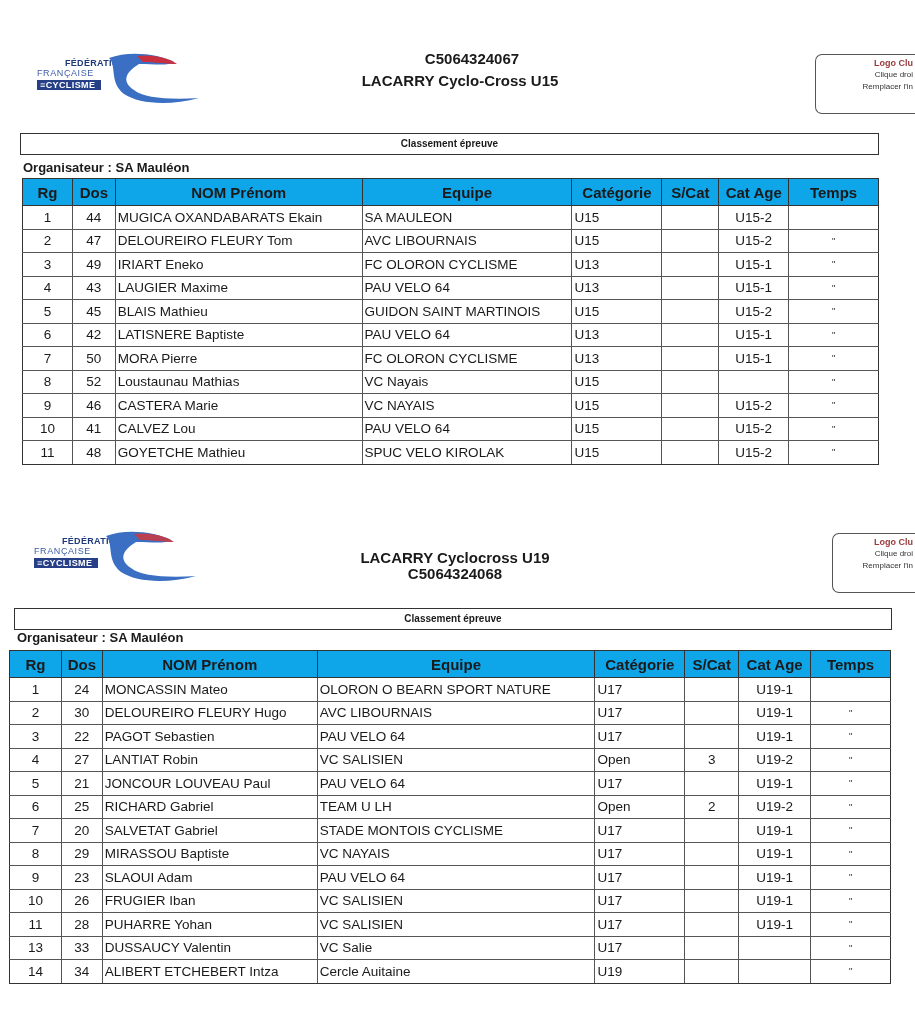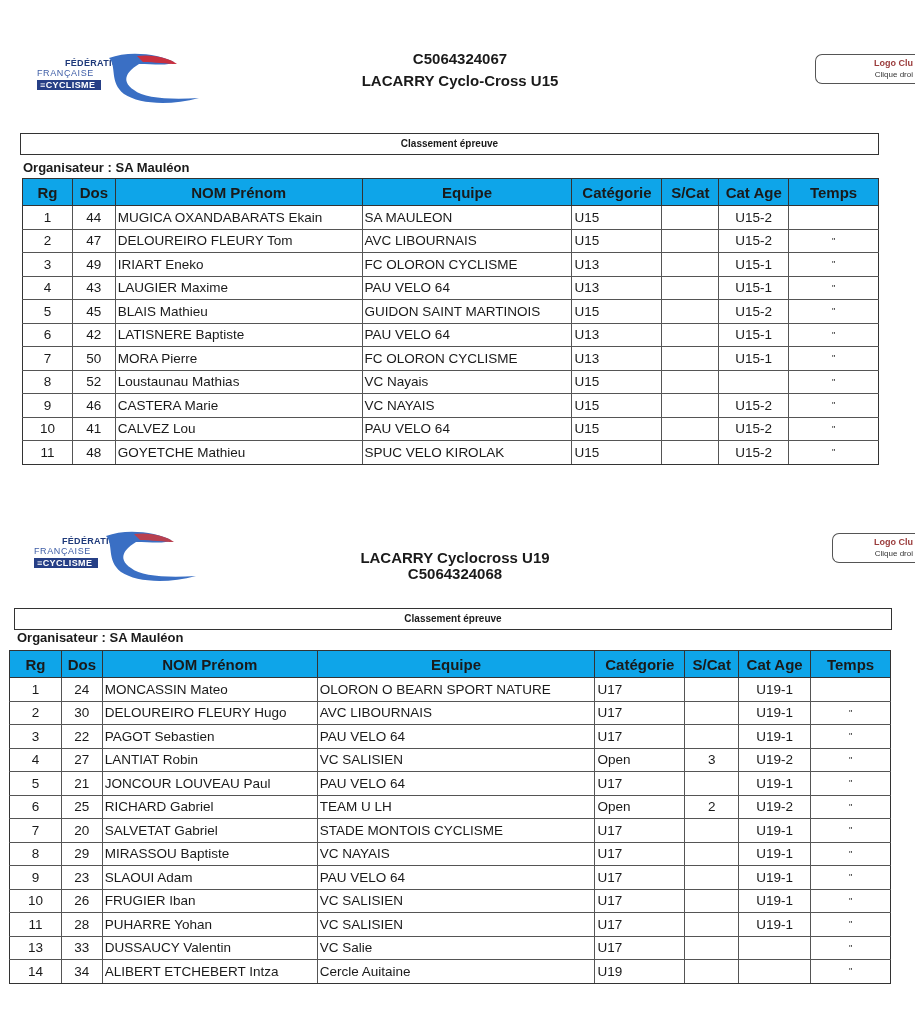--- a/index.html
+++ b/index.html
@@ -10,21 +10,21 @@
     .section { position: absolute; left: 0; width: 915px; }
     .logo-ffc { position: absolute; width: 130px; height: 60px; }
     .logo-ffc .txt { position: absolute; left: 0; top: 6px; font-weight: bold; line-height: 10px; }
     .logo-ffc .l1 { font-size: 9px; color: #1f3a7a; letter-spacing: 0.3px; padding-left: 28px; }
     .logo-ffc .l2 { font-size: 9px; color: #3e5da6; font-weight: normal; letter-spacing: 0.6px; }
     .logo-ffc .l3 { display: inline-block; font-size: 9px; color: #ffffff; background: #263f86; padding: 0 6px 0 3px; margin-top: 1px; letter-spacing: 0.4px; text-align: right; }
     .logo-ffc svg { position: absolute; left: 62px; top: -2px; }
     .event-code { position: absolute; width: 300px; text-align: center; font-weight: bold; font-size: 15px; }
     .event-name { position: absolute; width: 300px; text-align: center; font-weight: bold; font-size: 15px; }
     .club-box {
-      position: absolute; width: 100px; height: 30px; border: 1px solid #555; border-right: none;
+      position: absolute; width: 100px; height: 60px; border: 1px solid #555; border-right: none;
       border-radius: 7px 0 0 7px; text-align: right; font-size: 8px; line-height: 12px; padding: 2px 2px 0 0; box-sizing: border-box; overflow: hidden;
     }
     .club-box .t1 { color: #9a3b3b; font-weight: bold; font-size: 9px; }
     .club-box .t2, .club-box .t3 { color: #333; }
     .classement {
       position: absolute; border: 1.5px solid #333; height: 22px; box-sizing: border-box;
       text-align: center; font-weight: bold; font-size: 10px; line-height: 20px;
     }
     .organisateur { position: absolute; font-weight: bold; font-size: 13px; text-align: right; }
     table.results { position: absolute; border-collapse: collapse; font-size: 13.5px; }
@@ -47,21 +47,21 @@
     <div class="txt">
       <div class="l1">FÉDÉRATION</div>
       <div class="l2">FRANÇAISE</div>
       <div class="l3">≡CYCLISME</div>
     </div>
     <svg width="100" height="56" viewBox="0 0 100 56">
       <path d="M10 8 C30 0, 60 4, 75 12 C70 16, 55 14, 40 14 C30 20, 20 30, 35 40 C45 48, 70 50, 100 48 C70 56, 40 54, 25 44 C10 32, 18 16, 10 8 Z" fill="#3a6fc4"></path>
       <path d="M38 6 C55 4, 70 8, 78 14 C68 14, 55 12, 44 12 Z" fill="#c83040"></path>
     </svg>
   </div>
-  <div class="event-code" style="left:310px; top:50px;">C5064324067</div>
+  <div class="event-code" style="left:322px; top:50px;">C5064324067</div>
   <div class="event-name" style="left:310px; top:72px;">LACARRY Cyclo-Cross U15</div>
   <div class="club-box" style="left:815px; top:54px;">
     <div class="t1">Logo Clu</div>
     <div class="t2">Clique droi</div>
     <div class="t3">Remplacer l'in</div>
   </div>
   <div class="classement" style="left:20px; top:133px; width:859px;">Classement épreuve</div>
   <div class="organisateur" style="left:23px; top:160px;">Organisateur : SA Mauléon</div>
   <table class="results" id="table0" style="left:22px; top:178px; width:857px;">
     <colgroup>

